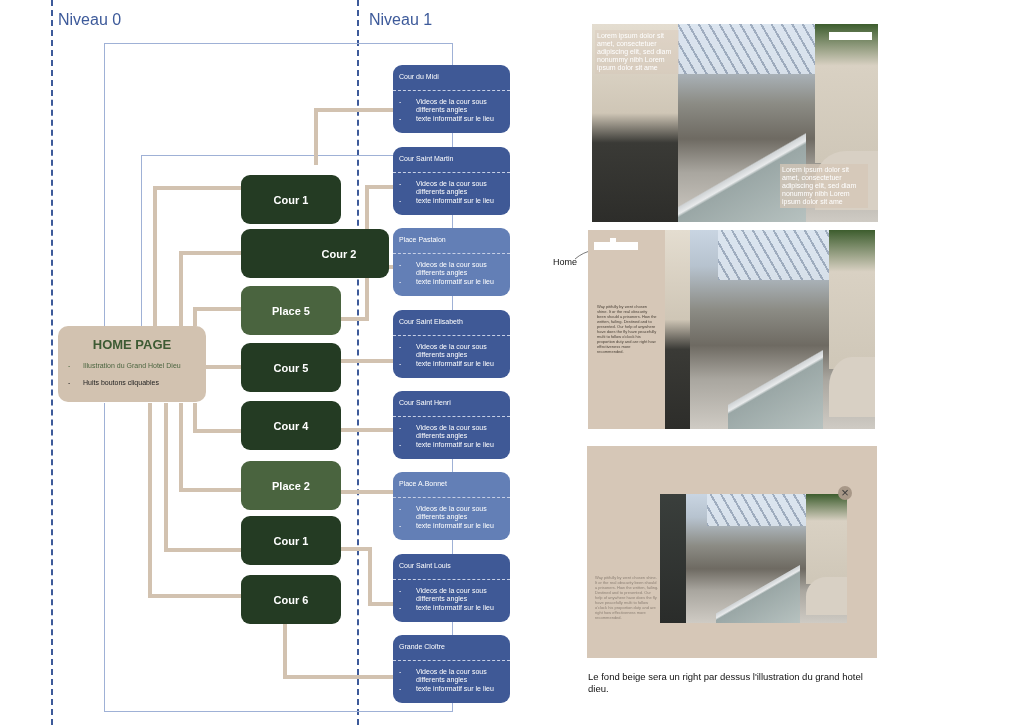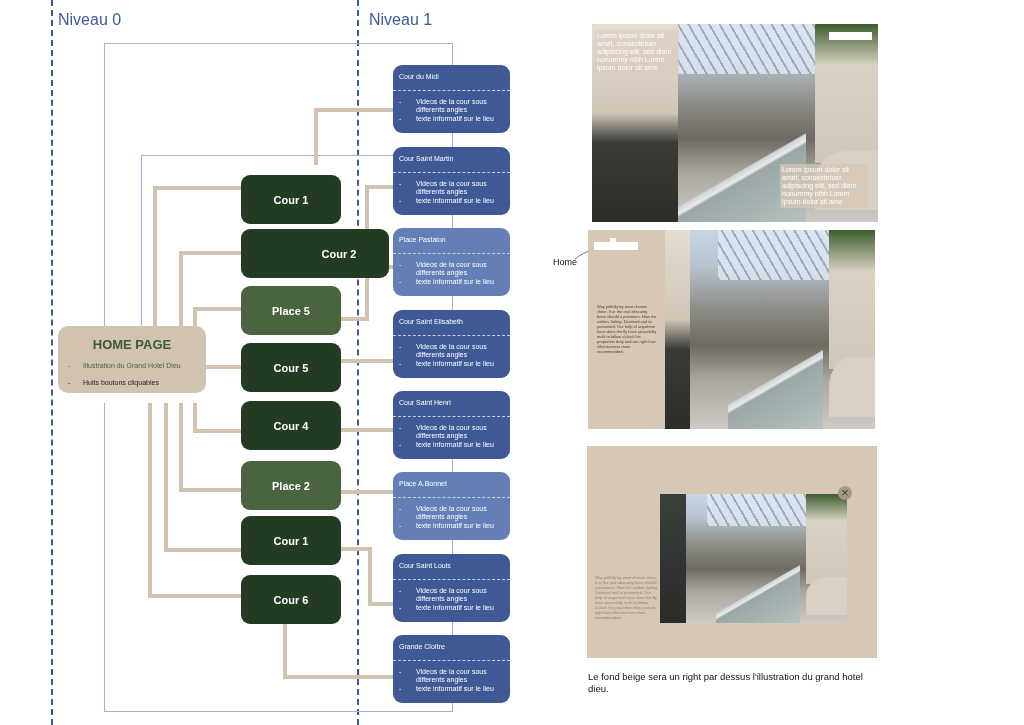--- a/index.html
+++ b/index.html
@@ -4,21 +4,21 @@
 <style>
   html,body{margin:0;padding:0;background:#fff;}
   body{width:1024px;height:725px;position:relative;overflow:hidden;font-family:"Liberation Sans",sans-serif;}
   .abs{position:absolute;}
   .level-label{color:#3d5a9a;font-size:16px;}
   .vdash{position:absolute;top:0;height:725px;width:0;border-left:2px dashed #3d5a9a;}
   .thin{position:absolute;border:1px solid #9fb1d6;}
   .conn{position:absolute;background:#d2c2b0;}
   .cour{position:absolute;left:241px;width:100px;height:49px;border-radius:9px;background:#243b23;color:#fff;font-weight:bold;font-size:11px;display:flex;align-items:center;justify-content:center;}
   .cour.place{background:#4a643f;}
-  .home{position:absolute;left:58px;top:326px;width:148px;height:67px;border-radius:10px;background:#d2c2b0;}
+  .home{position:absolute;left:58px;top:326px;width:148px;height:76px;border-radius:10px;background:#d2c2b0;}
   .home-title{position:absolute;top:11px;left:0;width:148px;text-align:center;color:#3d5a33;font-weight:bold;font-size:13px;}
   .home-item{position:absolute;left:10px;font-size:7px;}
   .home-item .dash{display:inline-block;width:15px;}
   .card{position:absolute;left:393px;width:117px;height:68px;border-radius:9px;background:#3f5996;color:#fff;}
   .card.light{background:#637fb6;}
   .card-title{position:absolute;top:8px;left:6px;font-size:7px;}
   .card-sep{position:absolute;top:25px;left:0;width:117px;border-top:1px dashed #c7d0e6;}
   .card-item{position:absolute;left:6px;font-size:7px;line-height:8px;}
   .card-item .dash{display:inline-block;width:17px;}
   .photo{position:absolute;overflow:hidden;background:linear-gradient(180deg,#c9d5e2 0%,#b7c3cf 18%,#8c8c85 40%,#6e6a62 58%,#a9a69f 75%,#cfcbc4 100%);}

